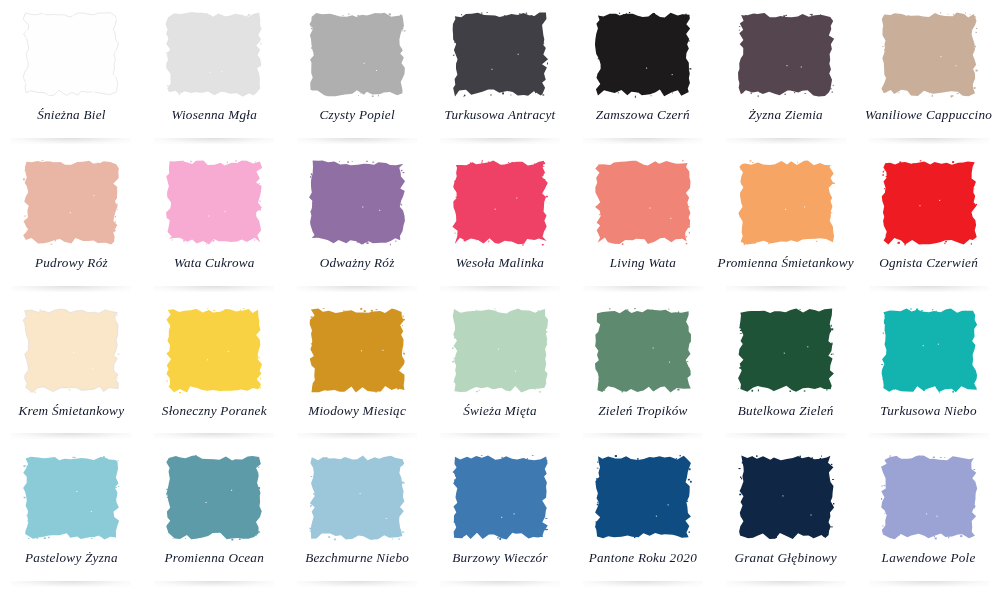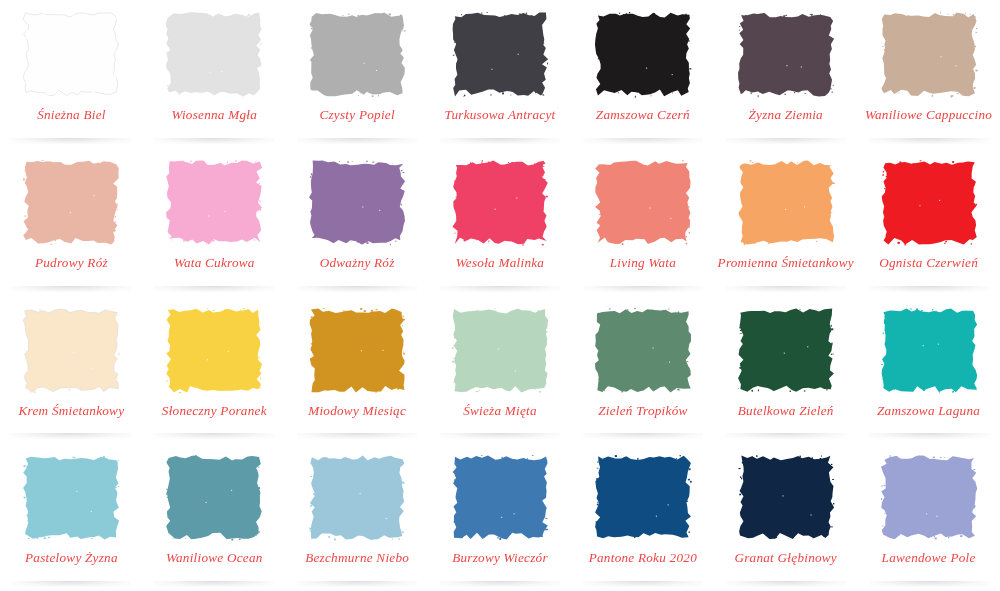--- a/index.html
+++ b/index.html
@@ -63,21 +63,21 @@
     height: 100%;
     overflow: visible;
   }
 
   .swatch-label {
     margin-top: 10px;
     font-family: "Liberation Serif", "DejaVu Serif", serif;
     font-style: italic;
     font-size: 13.2px;
     letter-spacing: 0.25px;
-    color: #ef4444;
+    color: #0f172a;
     text-align: center;
     line-height: 1.15;
     white-space: nowrap;
   }
 
   
   .chip-wrap.light-chip svg path {
     stroke: #d9d9dd;
     stroke-width: 0.6;
   }
@@ -833,21 +833,21 @@
           <rect x="30.67" y="1.59" width="1.94" height="0.85" fill="#13B3B0"></rect>
           <rect x="14.19" y="84.27" width="1.21" height="0.73" fill="#13B3B0"></rect>
           <rect x="4.46" y="8.96" width="1.13" height="1.42" fill="#13B3B0"></rect>
           <rect x="73.85" y="85.77" width="1.58" height="1.86" fill="#13B3B0"></rect>
           <rect x="97.14" y="81.72" width="1.12" height="1.38" fill="#13B3B0"></rect>
           <rect x="57.57" y="83.46" width="0.68" height="0.74" fill="#13B3B0"></rect>
           <rect x="58.93" y="37.49" width="1.1" height="1.1" fill="#ffffff" opacity="0.85"></rect>
           <rect x="43.58" y="38.98" width="1.1" height="1.1" fill="#ffffff" opacity="0.85"></rect>
         </svg>
       </div>
-      <div class="swatch-label">Zamszowa Laguna</div>
+      <div class="swatch-label">Turkusowa Niebo</div>
     </div>
     <div class="swatch-cell">
       <div class="chip-wrap" style="--chip-color: #8BCBD8;">
         <svg viewBox="0 0 100 88" preserveAspectRatio="none" aria-hidden="true">
           <path d="M 3.66 4.67 L 9.18 2.76 L 16.65 3.52 L 22.19 4.35 L 26.01 4.18 L 33.49 3.09 L 38.02 6.39 L 43.23 4.91 L 49.91 5.34 L 55.34 4.89 L 60.58 3.97 L 66.35 4.55 L 73.40 6.08 L 80.13 3.19 L 84.09 3.22 L 89.03 5.63 L 95.41 6.04 L 97.45 7.72 L 98.02 15.12 L 97.14 18.71 L 95.79 24.12 L 98.41 30.02 L 94.75 34.39 L 97.41 39.33 L 96.60 44.42 L 95.77 47.94 L 98.86 54.86 L 93.29 59.07 L 94.10 64.48 L 99.14 68.20 L 97.05 74.31 L 95.80 79.24 L 95.97 85.33 L 90.23 84.55 L 84.09 87.51 L 78.57 83.42 L 73.66 84.84 L 68.67 85.28 L 59.95 87.10 L 56.27 84.54 L 49.34 85.57 L 45.65 81.01 L 38.20 83.18 L 32.74 83.17 L 28.36 83.17 L 21.88 84.63 L 16.68 85.49 L 11.22 86.63 L 3.32 81.78 L 3.49 78.69 L 5.19 74.48 L 6.48 69.53 L 5.26 63.25 L 6.21 58.61 L 3.71 52.78 L 4.79 48.22 L 4.53 44.64 L 3.24 38.59 L 1.15 34.86 L 4.82 29.32 L 4.79 23.20 L 1.29 19.21 L 4.30 14.53 L 6.25 10.29 Z" fill="#8BCBD8"></path>
           <rect x="97.60" y="6.45" width="1.18" height="0.94" fill="#8BCBD8"></rect>
           <rect x="53.09" y="3.48" width="2.28" height="0.74" fill="#8BCBD8"></rect>
           <rect x="27.99" y="82.29" width="1.20" height="1.01" fill="#8BCBD8"></rect>
           <rect x="51.47" y="2.83" width="2.16" height="1.07" fill="#8BCBD8"></rect>
           <rect x="95.05" y="33.70" width="1.64" height="1.10" fill="#8BCBD8"></rect>
@@ -905,21 +905,21 @@
           <rect x="93.39" y="80.54" width="1.76" height="1.60" fill="#5D9BA8"></rect>
           <rect x="30.74" y="1.09" width="1.24" height="1.11" fill="#5D9BA8"></rect>
           <rect x="92.71" y="82.28" width="0.67" height="1.82" fill="#5D9BA8"></rect>
           <rect x="2.16" y="72.11" width="1.50" height="1.32" fill="#5D9BA8"></rect>
           <rect x="94.97" y="79.20" width="2.03" height="1.22" fill="#5D9BA8"></rect>
           <rect x="7.84" y="85.90" width="0.93" height="0.67" fill="#5D9BA8"></rect>
           <rect x="41.40" y="49.11" width="1.1" height="1.1" fill="#ffffff" opacity="0.85"></rect>
           <rect x="67.39" y="36.61" width="1.1" height="1.1" fill="#ffffff" opacity="0.85"></rect>
         </svg>
       </div>
-      <div class="swatch-label">Waniliowe Ocean</div>
+      <div class="swatch-label">Promienna Ocean</div>
     </div>
     <div class="swatch-cell">
       <div class="chip-wrap" style="--chip-color: #9CC6DA;">
         <svg viewBox="0 0 100 88" preserveAspectRatio="none" aria-hidden="true">
           <path d="M 3.94 3.45 L 10.28 6.39 L 15.56 3.00 L 22.00 4.51 L 26.80 4.44 L 33.14 5.28 L 37.85 3.15 L 45.53 5.52 L 50.26 5.25 L 55.98 1.44 L 60.76 6.36 L 68.03 3.45 L 72.72 4.81 L 77.39 3.06 L 84.60 1.84 L 88.90 3.77 L 96.50 5.39 L 98.17 9.85 L 94.32 13.34 L 93.25 19.79 L 95.25 24.35 L 95.92 29.52 L 96.22 33.74 L 97.48 37.63 L 96.87 43.78 L 98.26 48.71 L 93.84 54.27 L 97.76 58.29 L 93.30 64.23 L 93.01 68.28 L 93.94 75.37 L 95.06 78.40 L 96.26 83.82 L 91.50 85.14 L 82.97 85.71 L 77.85 83.05 L 71.46 87.11 L 66.96 87.55 L 62.81 87.57 L 56.52 84.05 L 51.47 83.39 L 45.53 86.68 L 38.58 87.49 L 33.54 83.23 L 28.21 83.87 L 22.73 81.31 L 13.99 81.25 L 8.70 86.43 L 3.23 86.75 L 2.97 78.37 L 3.28 73.14 L 4.13 69.83 L 5.79 63.97 L 3.67 59.22 L 6.89 54.40 L 1.92 50.27 L 6.56 43.56 L 6.60 39.38 L 4.69 34.98 L 3.11 29.97 L 5.09 24.65 L 5.91 19.23 L 5.23 14.05 L 2.44 9.27 Z" fill="#9CC6DA"></path>
           <rect x="63.92" y="85.97" width="2.18" height="1.82" fill="#9CC6DA"></rect>
           <rect x="38.01" y="84.92" width="1.32" height="1.69" fill="#9CC6DA"></rect>
           <rect x="93.33" y="78.36" width="1.23" height="0.95" fill="#9CC6DA"></rect>
           <rect x="5.30" y="39.89" width="1.56" height="1.65" fill="#9CC6DA"></rect>
           <rect x="20.57" y="84.20" width="2.07" height="1.48" fill="#9CC6DA"></rect>

